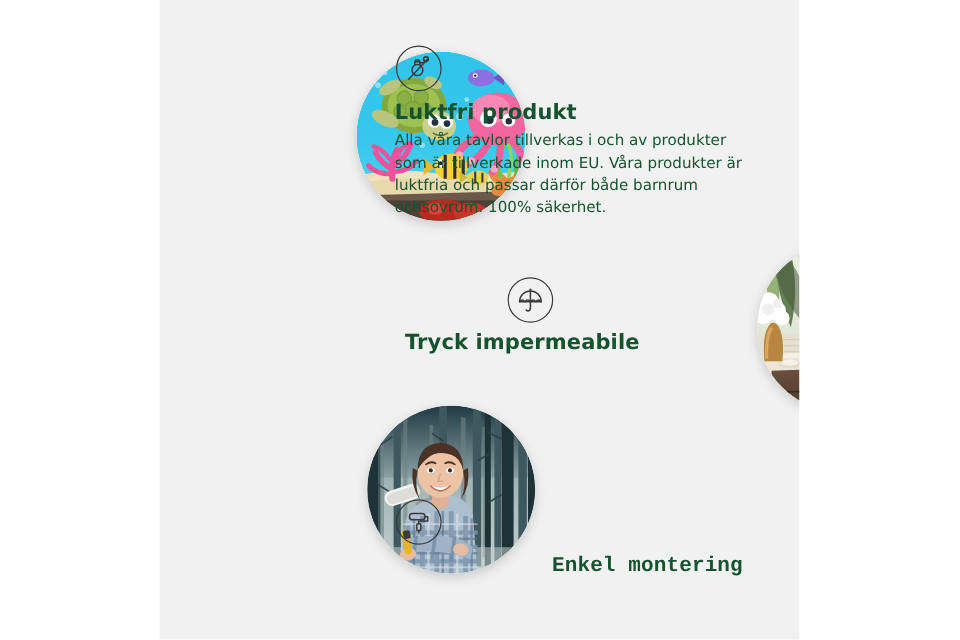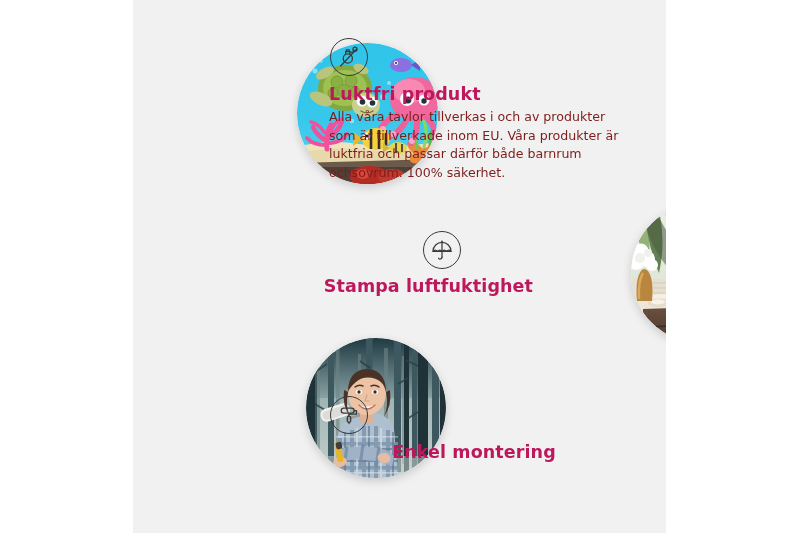--- a/index.html
+++ b/index.html
@@ -40,45 +40,45 @@
     box-sizing: border-box;
     display: flex;
     align-items: center;
     justify-content: center;
   }
   .icon-circle svg { display: block; }
 
   .f-title {
     font-size: 17.5px;
     font-weight: bold;
-    color: #be185d;
+    color: #14532d;
     letter-spacing: 0.1px;
     margin: 6px 0 3px 0;
     line-height: 1.2;
   }
   .f-body {
     font-size: 12.6px;
-    color: #7f1d1d;
+    color: #14532d;
     line-height: 1.47;
     margin: 0;
   }
 
   
   #feature-odor { left: 196px; top: 38px; width: 290px; text-align: left; }
   #feature-odor .icon-circle { margin-left: 1px; }
   #feature-odor .f-title { margin-top: 8px; }
 
   
   #feature-water { left: 70px; top: 231px; width: 330px; text-align: right; }
   #feature-water .icon-wrap { display: flex; justify-content: flex-end; padding-right: 72px; }
   #feature-water .f-title { margin-top: 7px; }
   #feature-water .f-body { text-align: right; }
 
   
-  #feature-mount { left: 196px; top: 396px; width: 290px; text-align: center; }
+  #feature-mount { left: 196px; top: 416px; width: 290px; text-align: right; font-family: Liberation Mono, monospace; }
   #feature-mount .icon-circle { margin-left: 1px; }
   #feature-mount .f-title { margin-top: 8px; }
 
   
   .photo {
     position: absolute;
     border-radius: 50%;
     overflow: hidden;
     box-shadow: 0 3px 10px rgba(0,0,0,0.17);
   }
@@ -472,21 +472,21 @@
         <div class="icon-circle">
           <svg width="24" height="24" viewBox="0 0 24 24" fill="none" stroke="#3a3a3a" stroke-width="1.25" stroke-linecap="round" stroke-linejoin="round">
             <path d="M3 13.4 a9 9 0 0 1 18 0 z"></path>
             <path d="M3 13.4 q2.3 -2.6 4.5 0 q2.3 -2.6 4.5 0 q2.3 -2.6 4.5 0 q2.3 -2.6 4.5 0"></path>
             <path d="M12 4.4 L12 19.2"></path>
             <path d="M12 19.2 a1.9 1.9 0 0 1 -3.4 1.1"></path>
             <circle cx="12" cy="3.3" r="0.9" fill="#3a3a3a" stroke="none"></circle>
           </svg>
         </div>
       </div>
-      <div class="f-title">Stampa luftfuktighet</div>
+      <div class="f-title">Tryck impermeabile</div>
     </div>
 
     <div class="feature" id="feature-mount">
       <div class="icon-circle">
         <svg width="24" height="24" viewBox="0 0 24 24" fill="none" stroke="#3a3a3a" stroke-width="1.25" stroke-linecap="round" stroke-linejoin="round">
           <rect x="4.2" y="5" width="13" height="5.2" rx="2.6"></rect>
           <path d="M17.2 7.6 l2.3 0 l0 3.6 l-7.6 0 l0 2.2"></path>
           <rect x="10.3" y="13.4" width="3.4" height="5.6" rx="1"></rect>
           <path d="M12 19 l0 1.6"></path>
         </svg>

